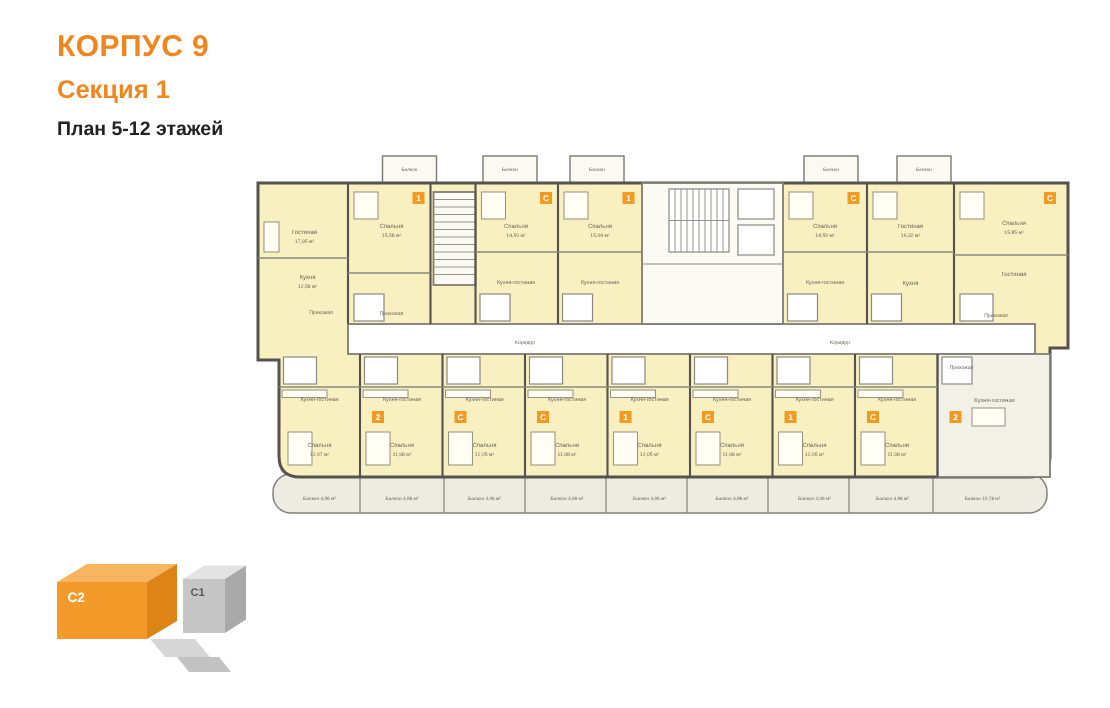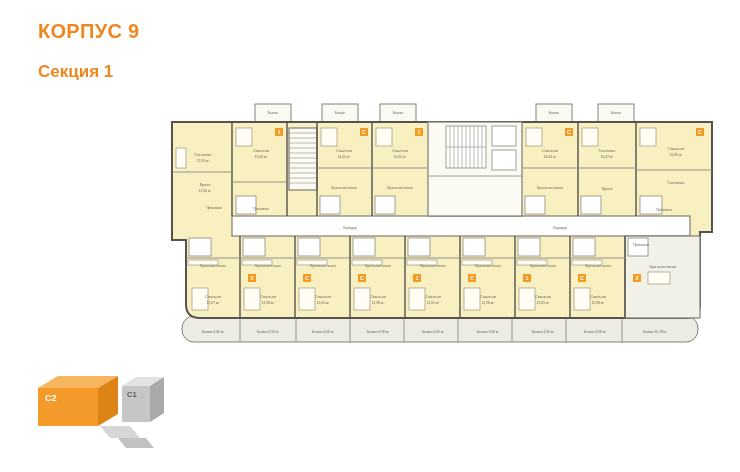--- a/index.html
+++ b/index.html
@@ -1,33 +1,34 @@
 <!DOCTYPE html>
 <html><head>
 <meta charset="utf-8">
 <style>
   html,body{margin:0;padding:0;background:#ffffff;}
   .page{position:relative;width:740px;height:472px;background:#ffffff;overflow:hidden;font-family:"Liberation Sans",sans-serif;}
   .header{position:absolute;left:38px;top:20px;}
   .korpus{color:#F0861E;font-size:20px;font-weight:700;letter-spacing:.3px;}
-  .sektsiya{color:#F0861E;font-size:17px;font-weight:700;margin-top:19px;}
+  .sektsiya{color:#F0861E;font-size:17px;font-weight:700;margin-top:7px;}
   .plan-range{color:#222222;font-size:13px;font-weight:700;margin-top:8px;}
   #plan-svg{position:absolute;left:0;top:0;}
   #room-labels text{fill:#6A6557;text-anchor:middle;font-family:"Liberation Sans",sans-serif;}
   #unit-badges text{fill:#FFFFFF;font-weight:700;font-size:5.5px;text-anchor:middle;font-family:"Liberation Sans",sans-serif;}
   .legend-label{font-family:"Liberation Sans",sans-serif;font-weight:700;}
 </style>
 </head>
 <body>
 
 <div class="page">
 
   <div class="header">
     <div class="korpus">КОРПУС 9</div>
     <div class="sektsiya">Секция 1</div>
+    <div class="plan-range">План 5-12 этажей</div>
   </div>
 
   <svg id="plan-svg" width="740" height="472" viewBox="0 0 740 472">
 
     <g>
       <rect x="182" y="316" width="516" height="26" rx="12" fill="#EDECE2" stroke="#83817A" stroke-width="1"></rect>
       <path d="M240,318V342M296,318V342M350,318V342M404,318V342M458,318V342M512,318V342M566,318V342M622,318V342" stroke="#83817A" stroke-width="0.8"></path>
     </g>
 
     <g fill="#FBFAF2" stroke="#83817A" stroke-width="1">

